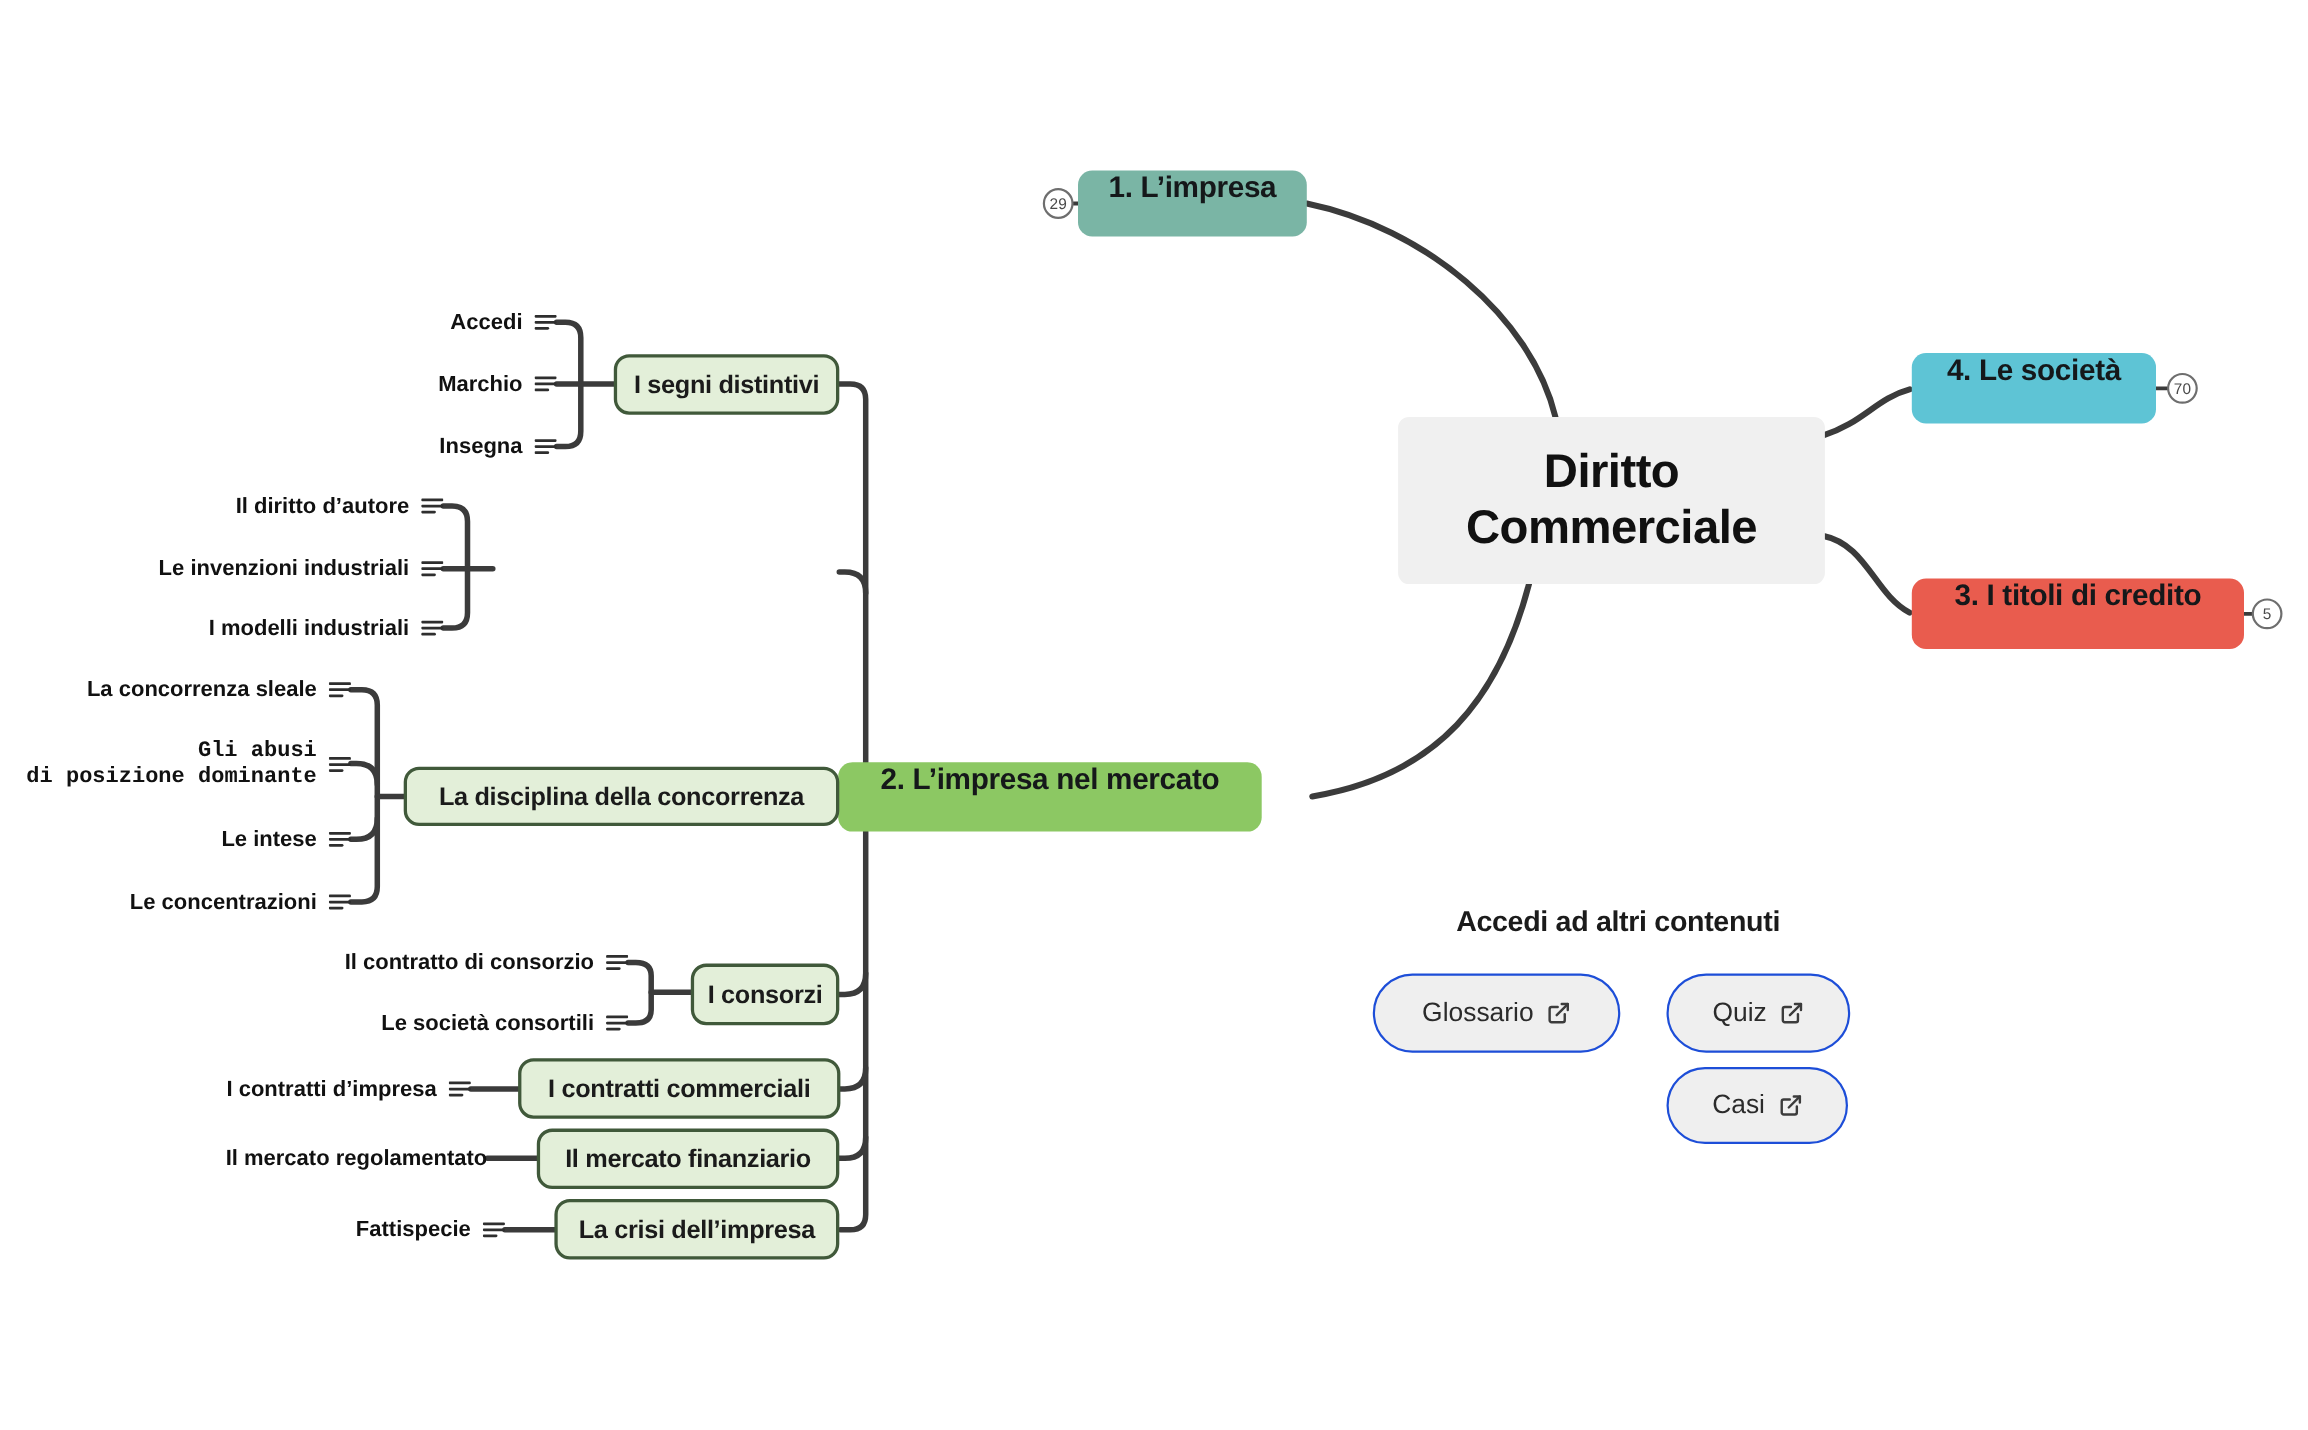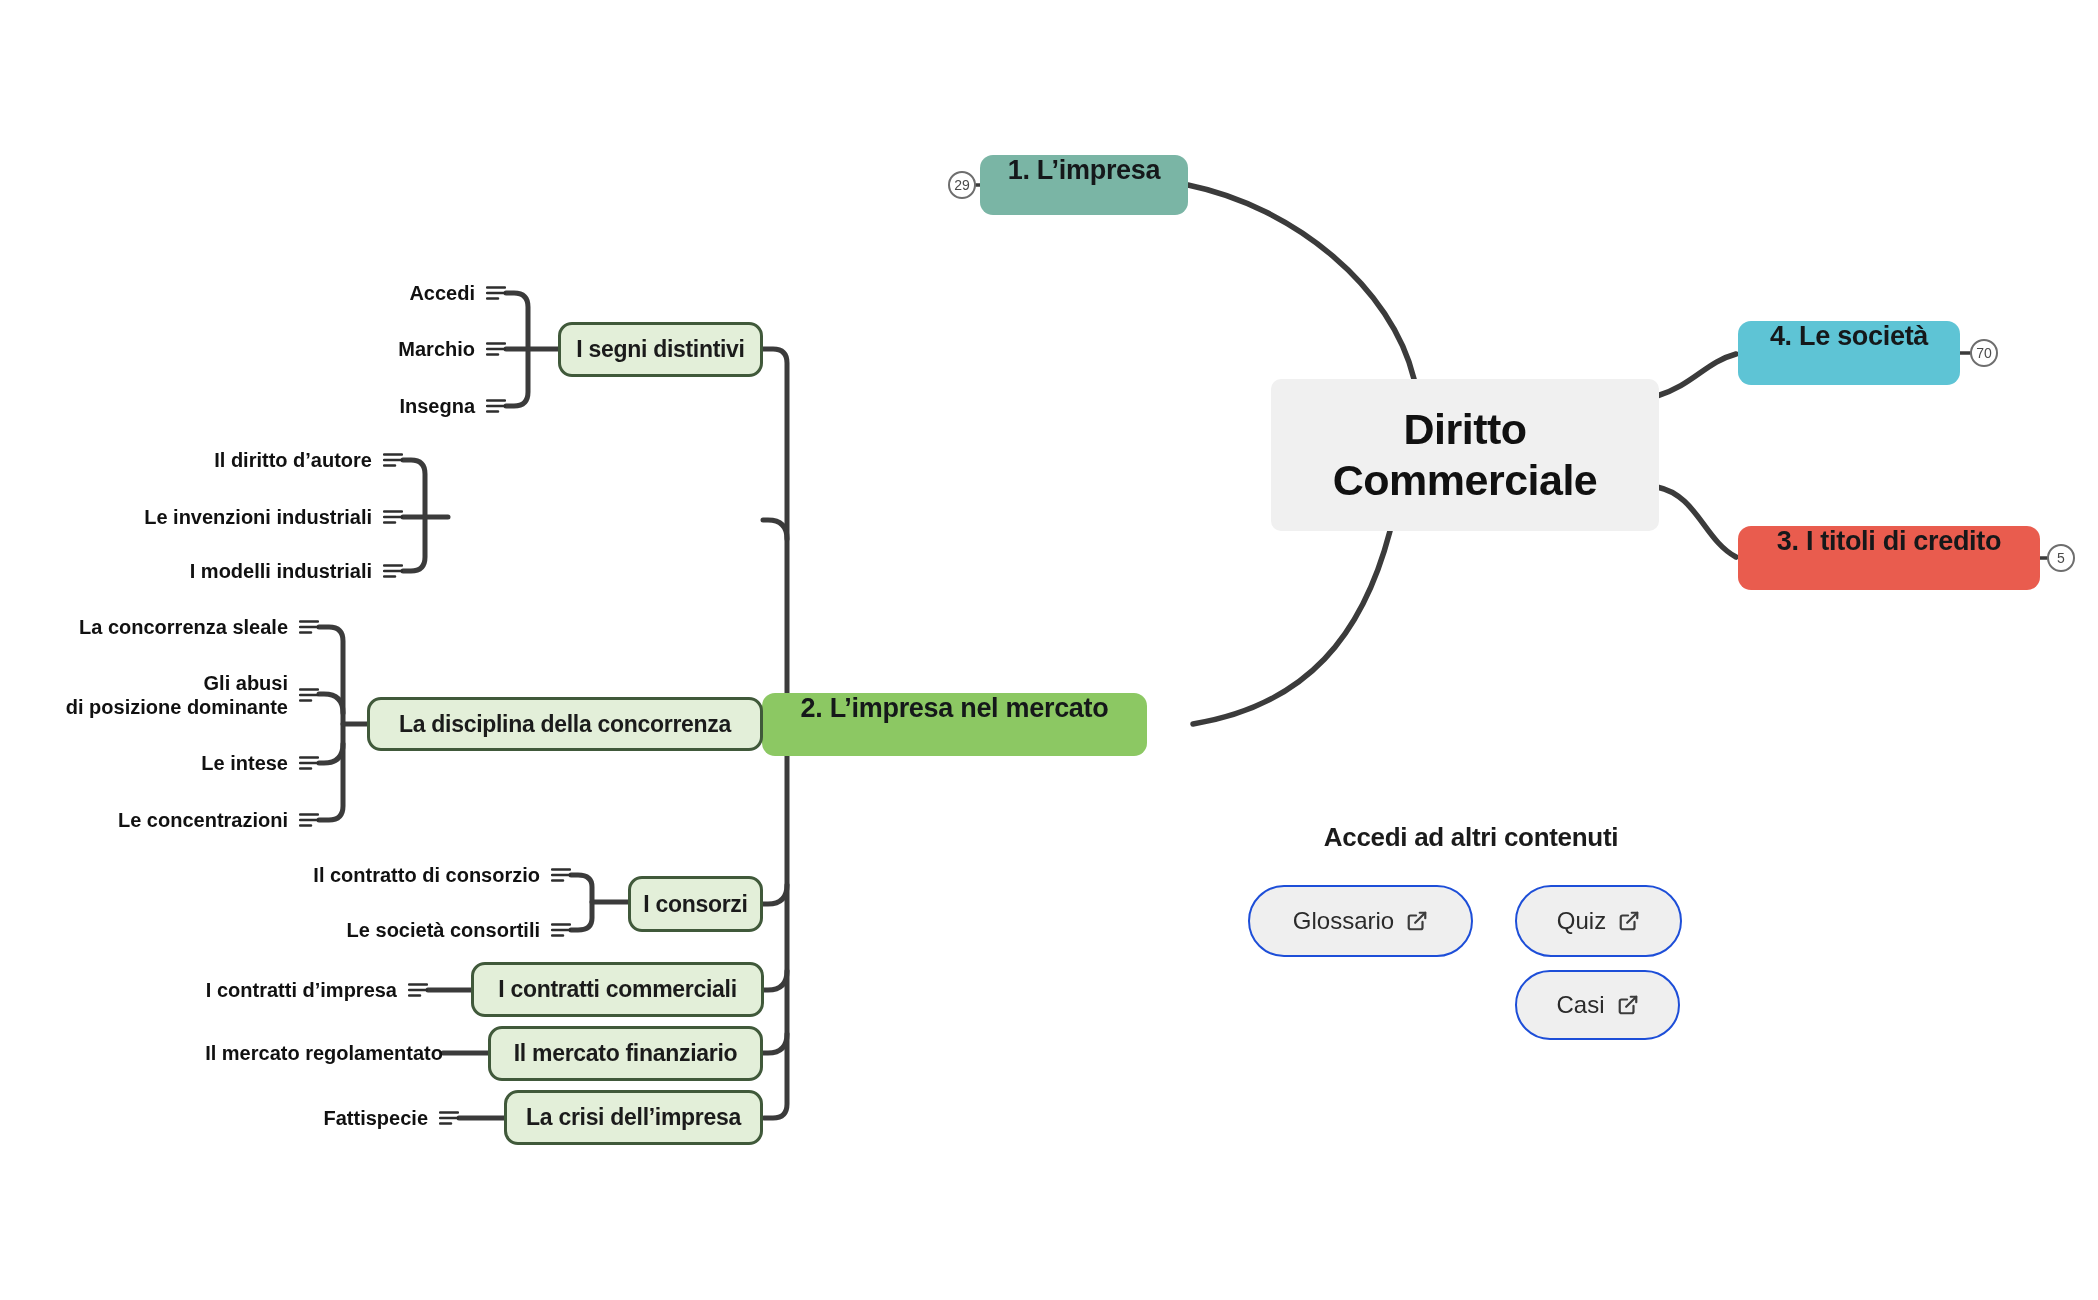--- a/index.html
+++ b/index.html
@@ -193,21 +193,21 @@
   <div class="leaf" style="right:1779px;top:613px;height:28px;">
     <span class="txt">La concorrenza sleale</span>
     <svg class="lines-ico" width="20" height="16" viewBox="0 0 20 16">
         <g stroke="#2e2e2e" stroke-width="2.5" stroke-linecap="round">
           <line x1="1" y1="2.5" x2="19" y2="2.5"></line>
           <line x1="1" y1="8" x2="19" y2="8"></line>
           <line x1="1" y1="13.5" x2="12" y2="13.5"></line>
         </g>
       </svg>
   </div>
-  <div class="leaf" style="right:1779px;top:669px;height:52px;">
+  <div class="leaf" style="right:1779px;top:669px;height:52px;font-family:Liberation Mono, monospace;">
     <span class="txt">
       <span>Gli abusi</span>
       <span>di posizione dominante</span>
     </span>
     <svg class="lines-ico" width="20" height="16" viewBox="0 0 20 16">
         <g stroke="#2e2e2e" stroke-width="2.5" stroke-linecap="round">
           <line x1="1" y1="2.5" x2="19" y2="2.5"></line>
           <line x1="1" y1="8" x2="19" y2="8"></line>
           <line x1="1" y1="13.5" x2="12" y2="13.5"></line>
         </g>

